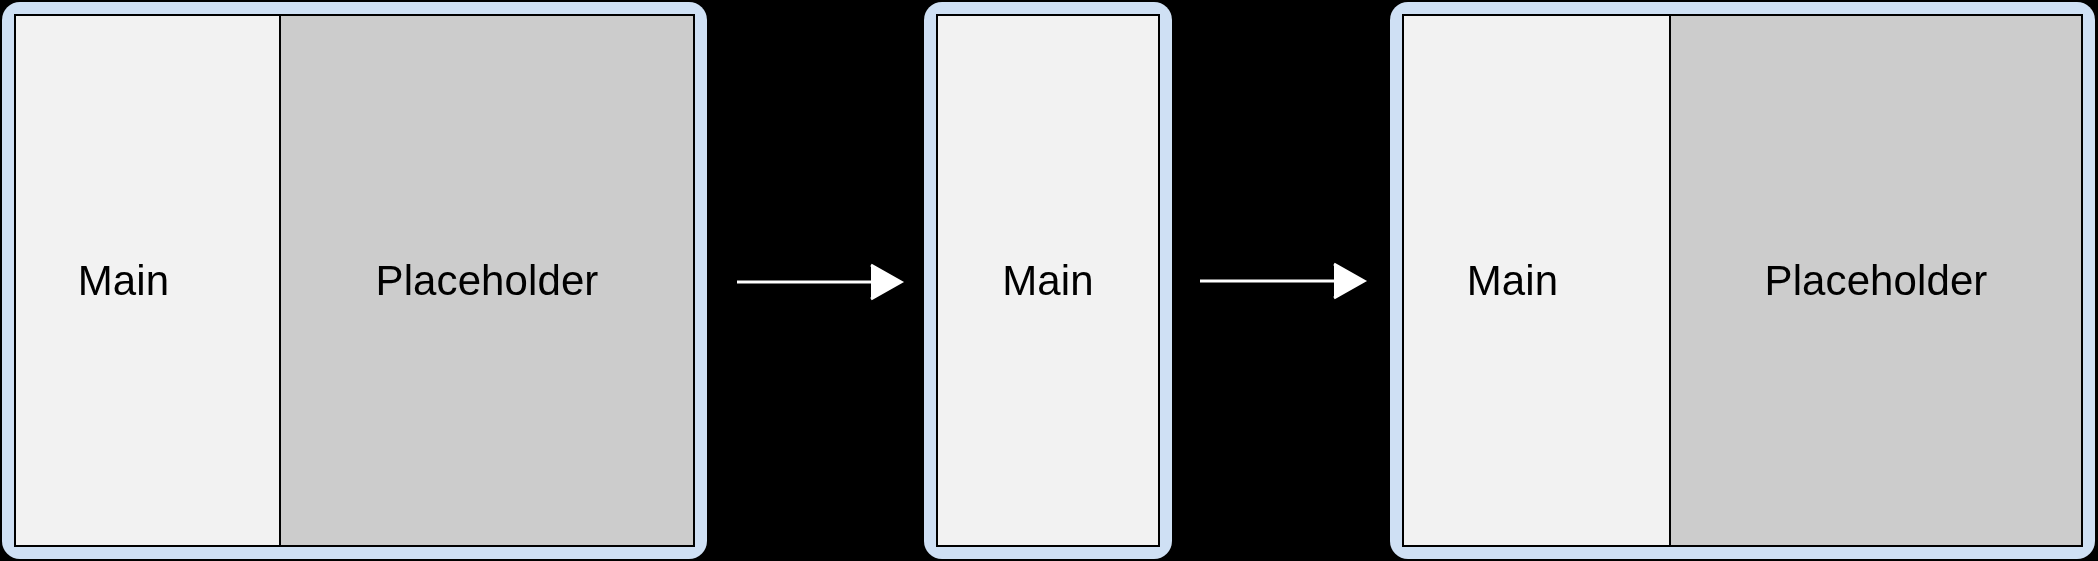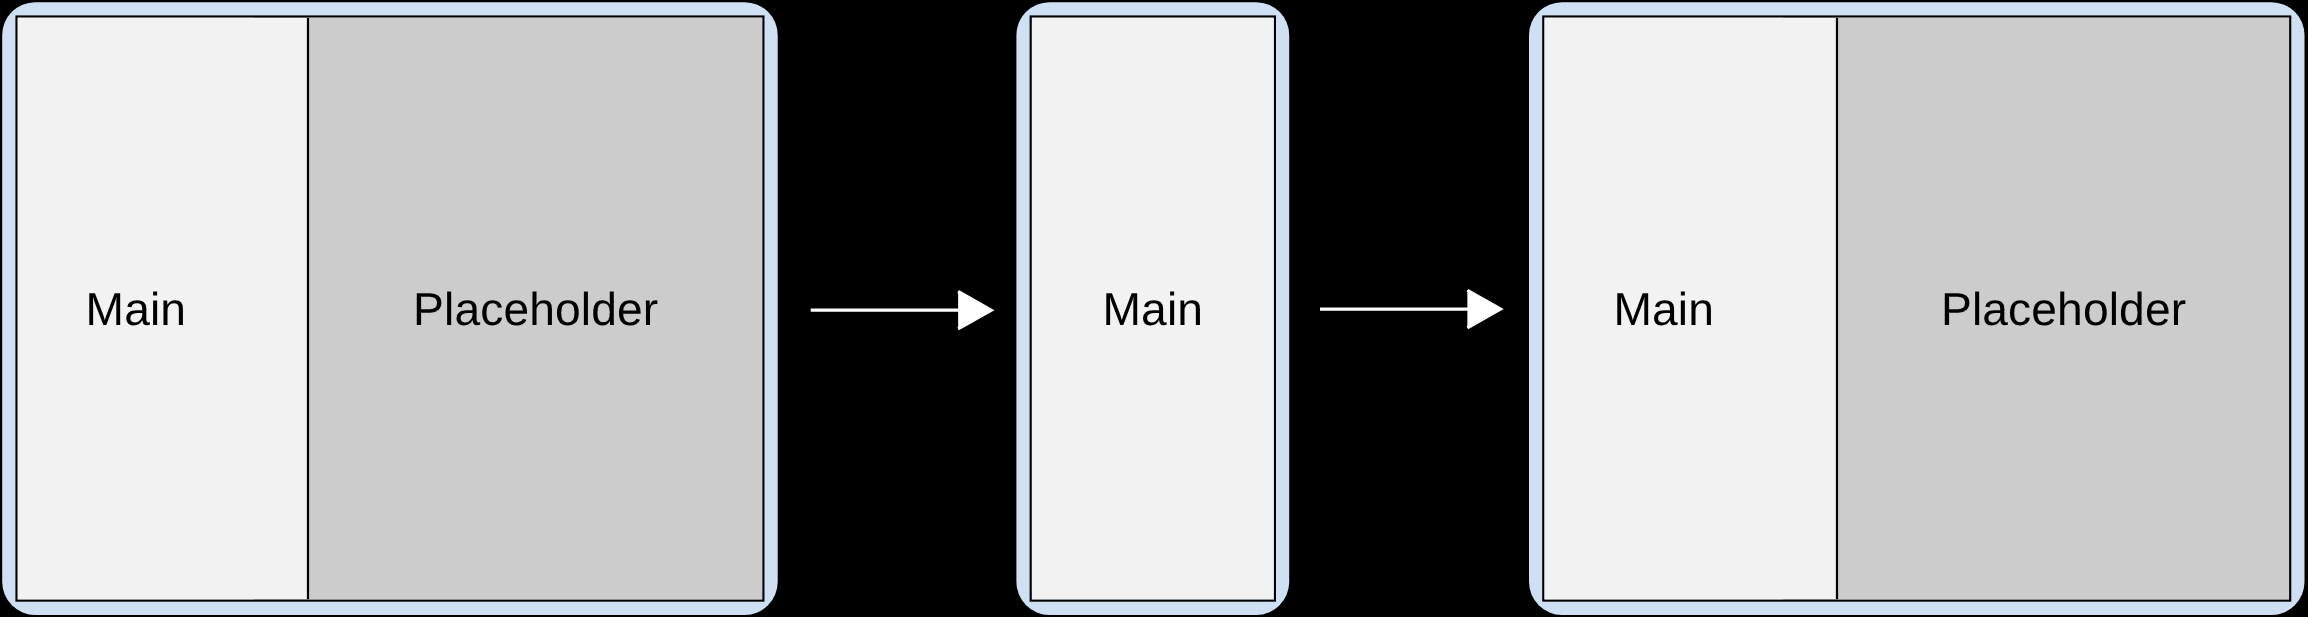--- a/index.html
+++ b/index.html
@@ -19,21 +19,21 @@
     width: 2098px;
     height: 561px;
     background: #000000;
   }
 
   
   .frame {
     position: absolute;
     box-sizing: border-box;
     background: #cfe0f4;
-    border-radius: 30px;
+    border-radius: 18px;
     padding: 12px;
   }
   .frame-inner {
     box-sizing: border-box;
     width: 100%;
     height: 100%;
     border: 2px solid #000000;
     display: flex;
     flex-direction: row;
     overflow: hidden;

